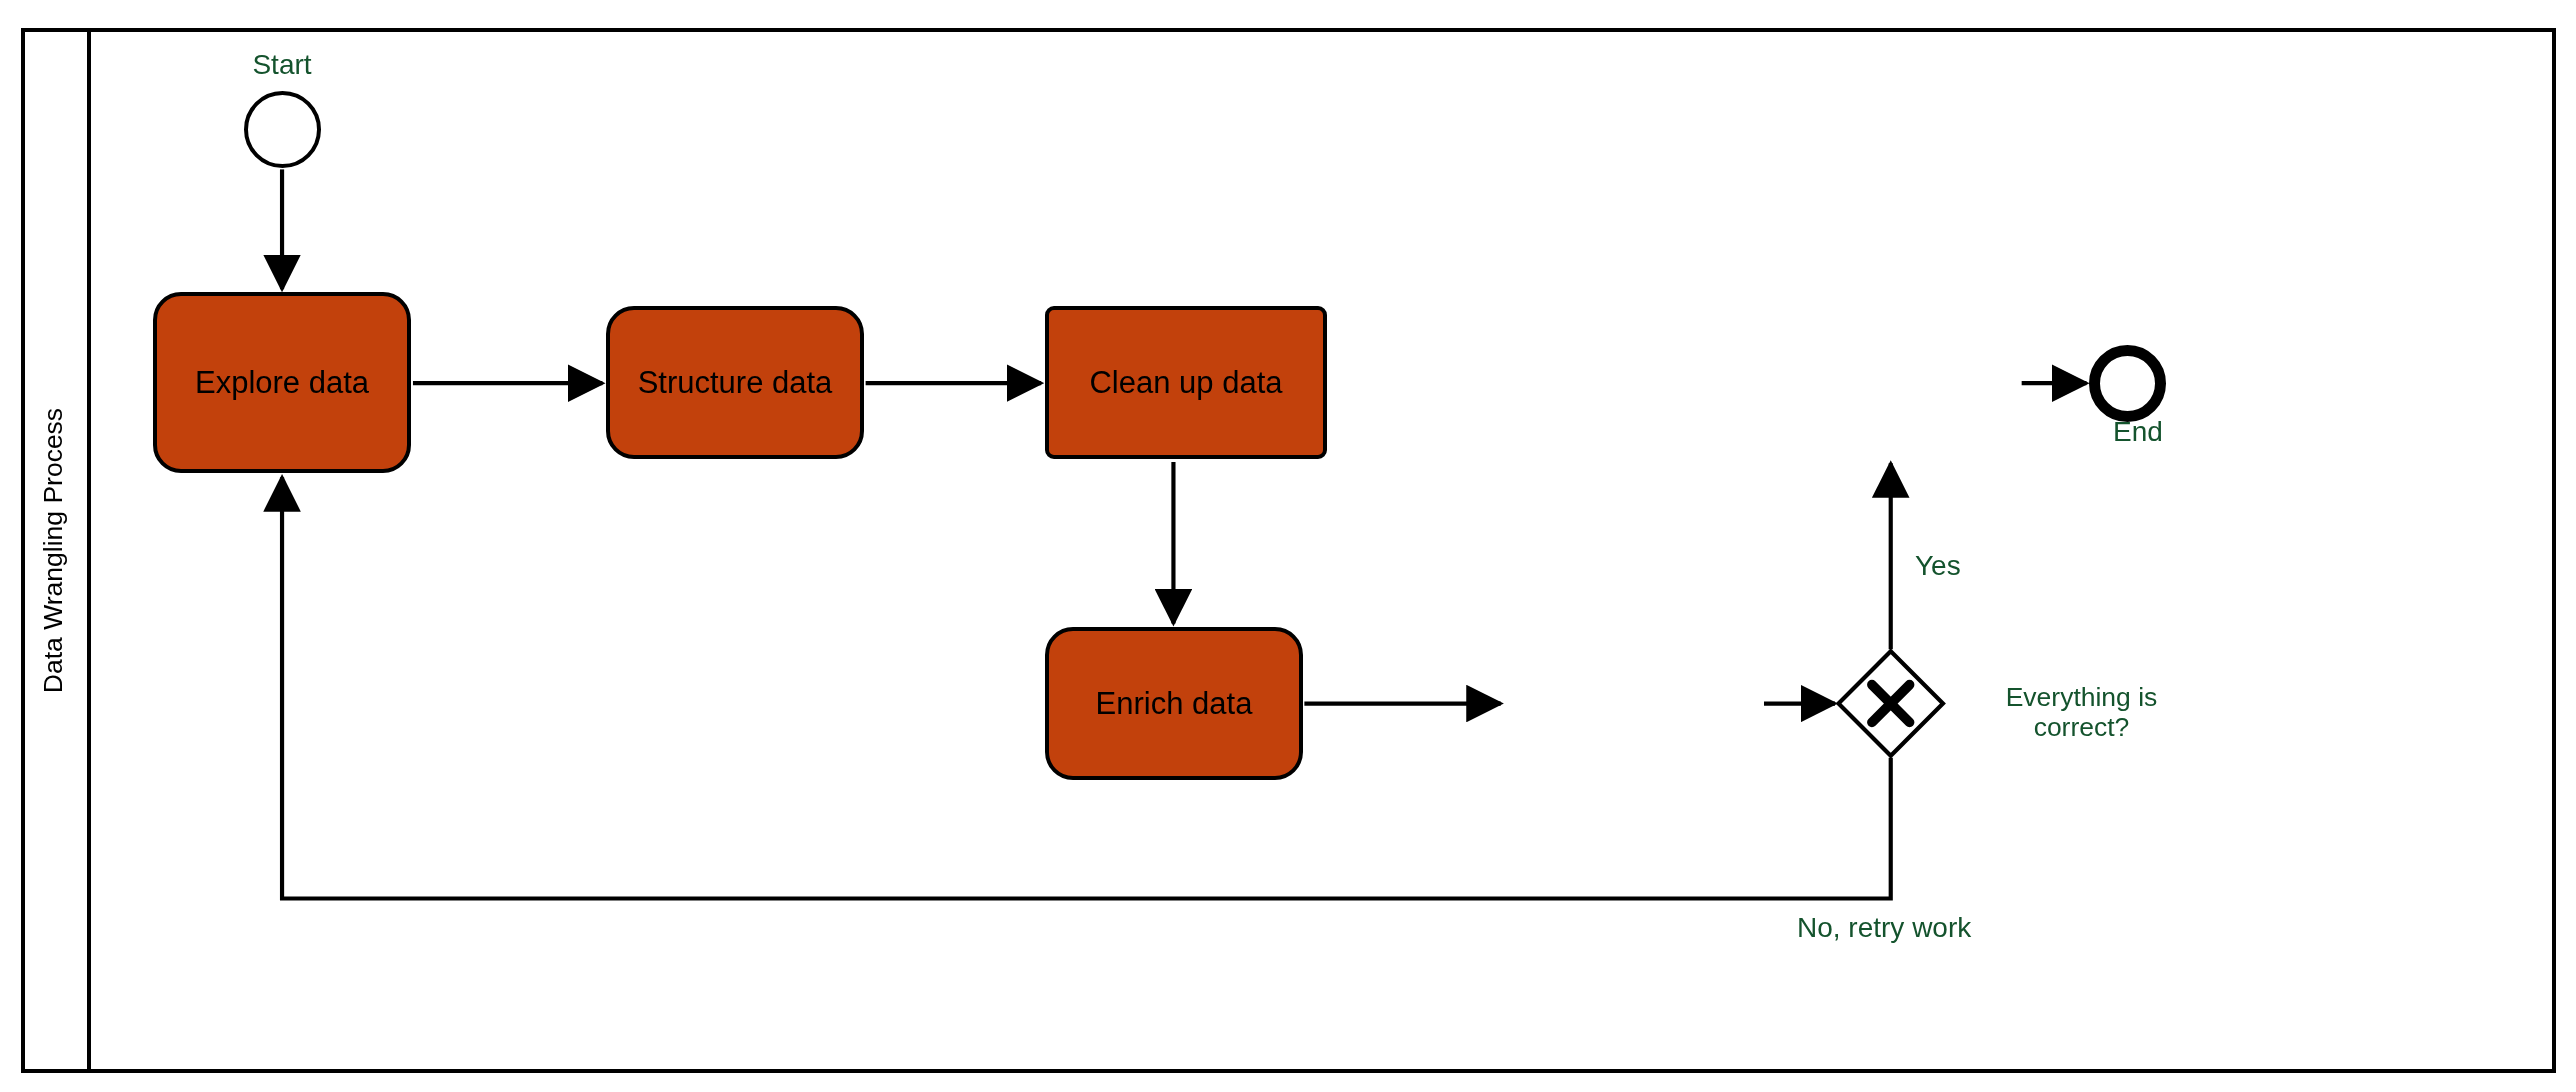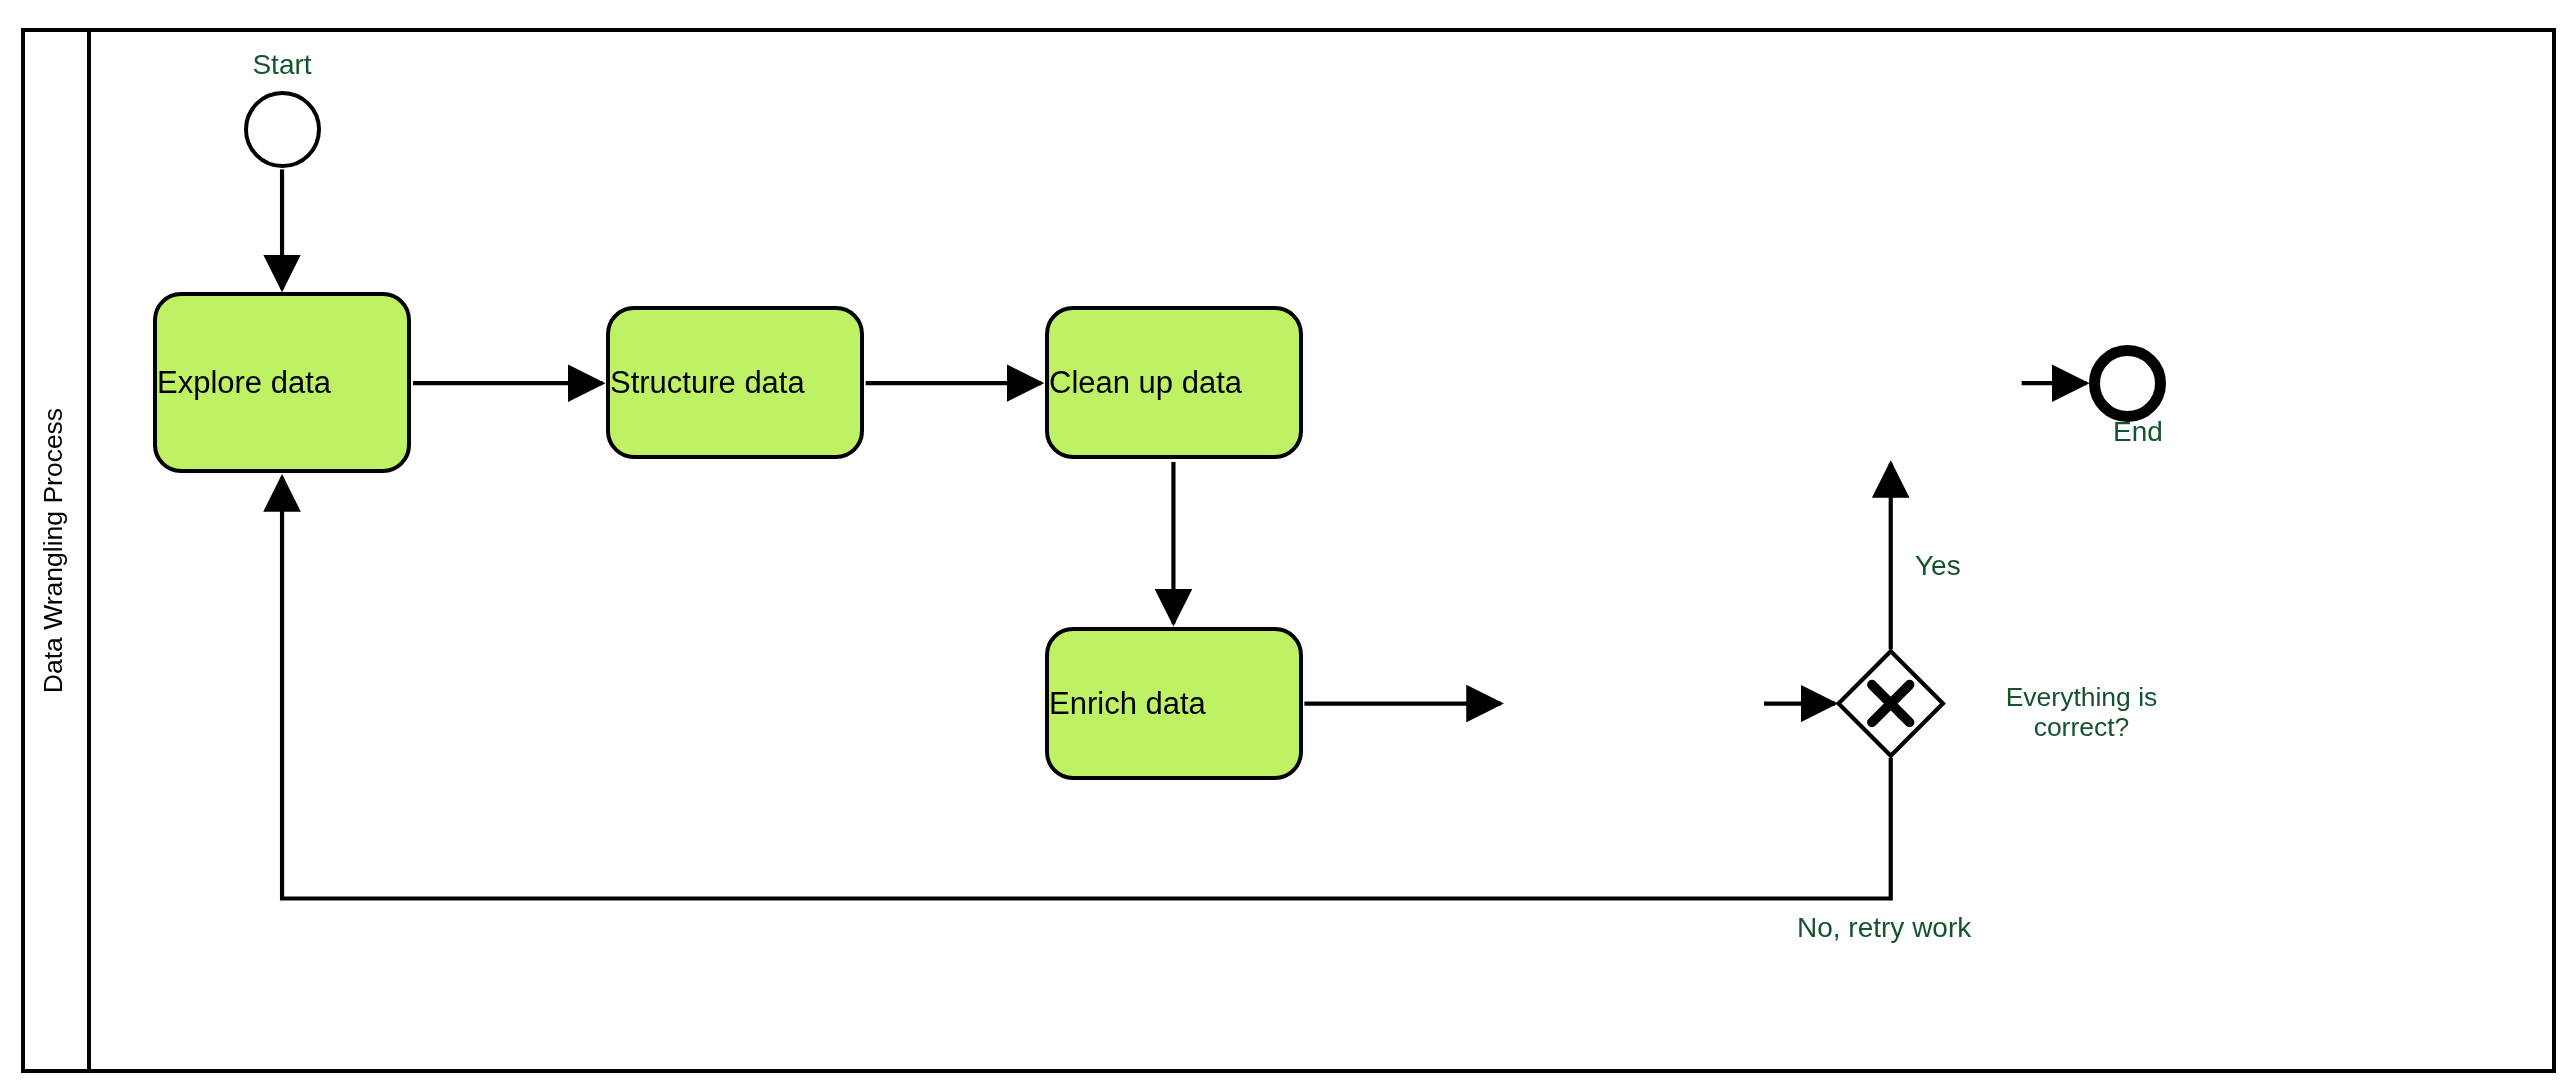--- a/index.html
+++ b/index.html
@@ -33,24 +33,24 @@
     transform: rotate(-90deg);
     white-space: nowrap;
     font-size: 26.5px;
     color: #000;
   }
   .task {
     position: absolute;
     box-sizing: border-box;
     border: 4.2px solid #000;
     border-radius: 28px;
-    background: #bef264;
+    background: #c2410c;
     display: flex;
     align-items: center;
-    justify-content: flex-start;
+    justify-content: center;
     font-size: 31px;
     color: #000;
     text-align: center;
   }
   .circle {
     position: absolute;
     box-sizing: border-box;
     border-radius: 50%;
     background: #fff;
   }
@@ -91,21 +91,21 @@
   <div class="label" style="left:2096px; top:416px; width:84px;">End</div>
 
   <div class="task" style="left:153px; top:292px; width:258px; height:181px;">
     <span>Explore data</span>
   </div>
 
   <div class="task" style="left:606px; top:306px; width:258px; height:153px;">
     <span>Structure data</span>
   </div>
 
-  <div class="task" style="left:1045px; top:306px; width:258px; height:153px;">
+  <div class="task" style="left:1045px; top:306px; width:282px; height:153px;border-radius:9px;">
     <span>Clean up data</span>
   </div>
 
   <div class="task" style="left:1045px; top:627px; width:258px; height:153px;">
     <span>Enrich data</span>
   </div>
 
 
 
   <div class="label small" style="left:1962px; top:682px; width:181px; text-align:center;margin-left:29px;">Everything is correct?</div>

